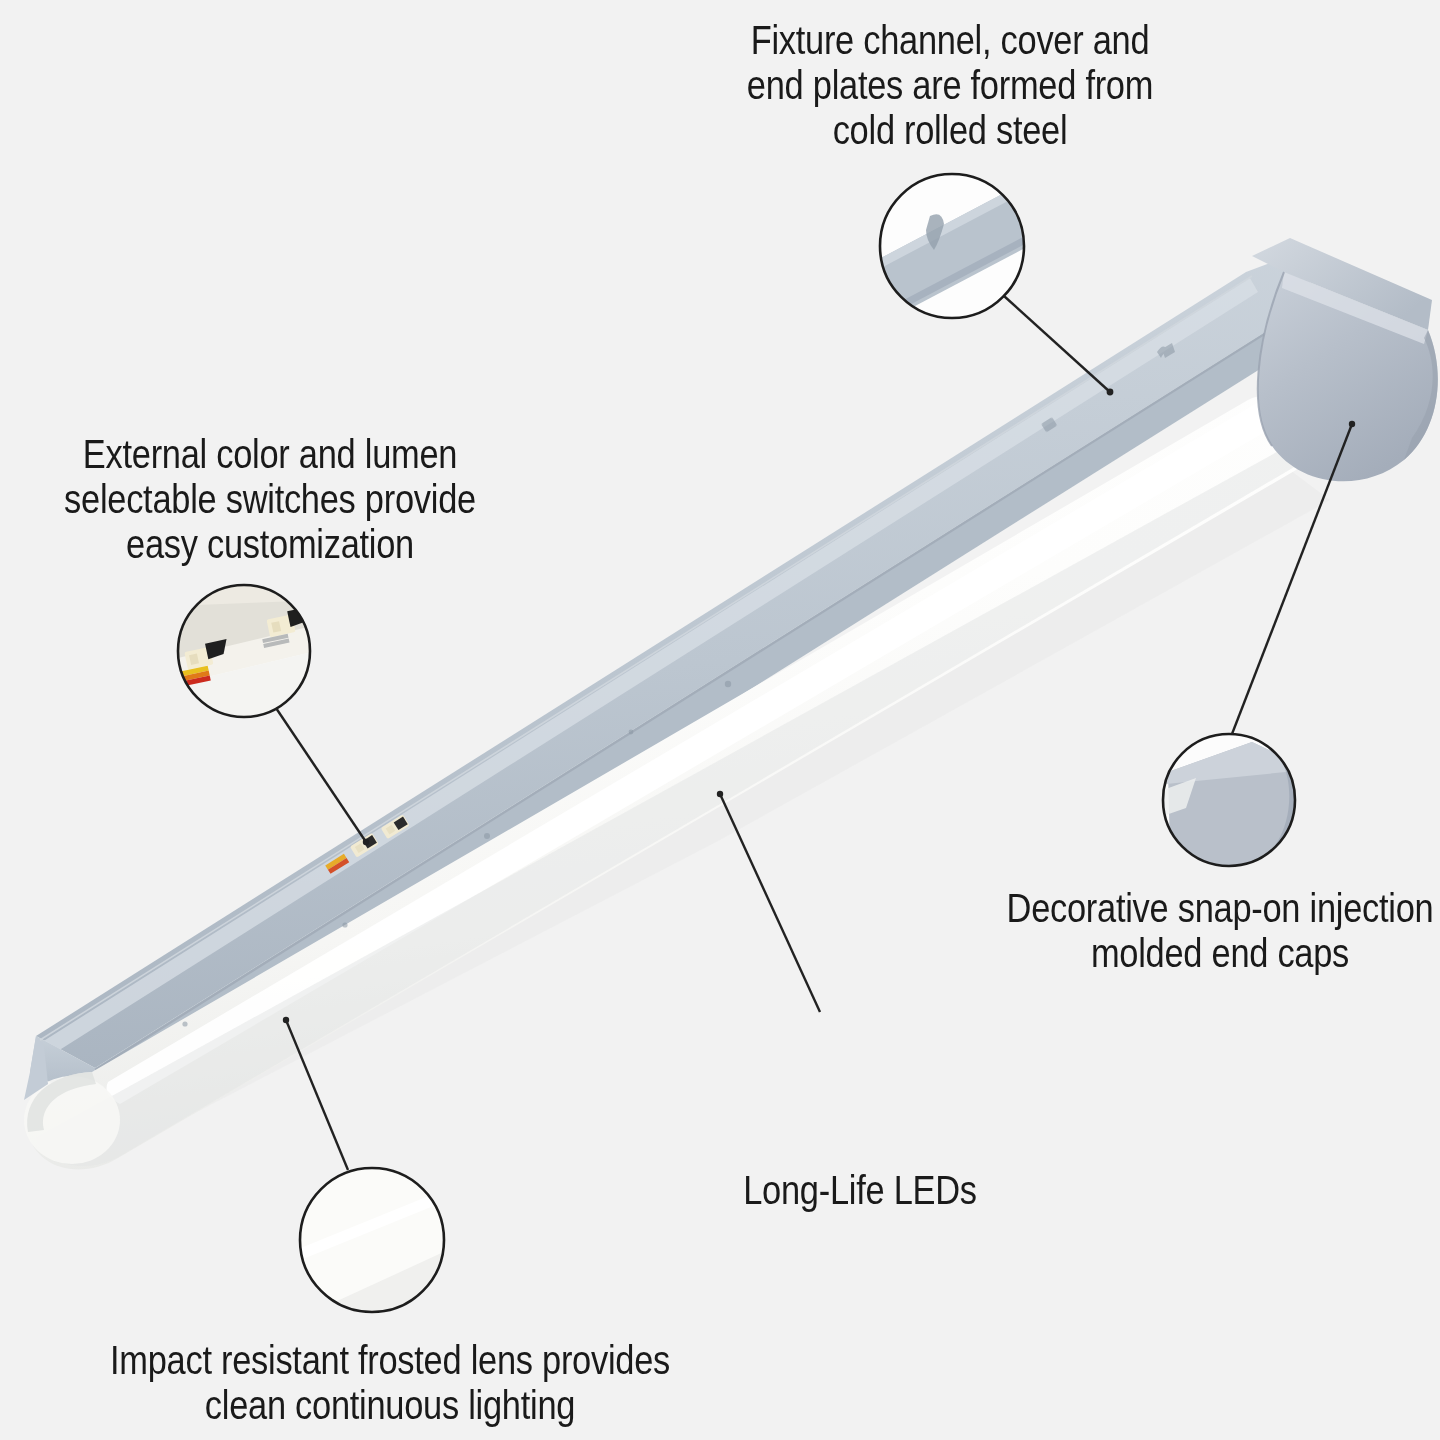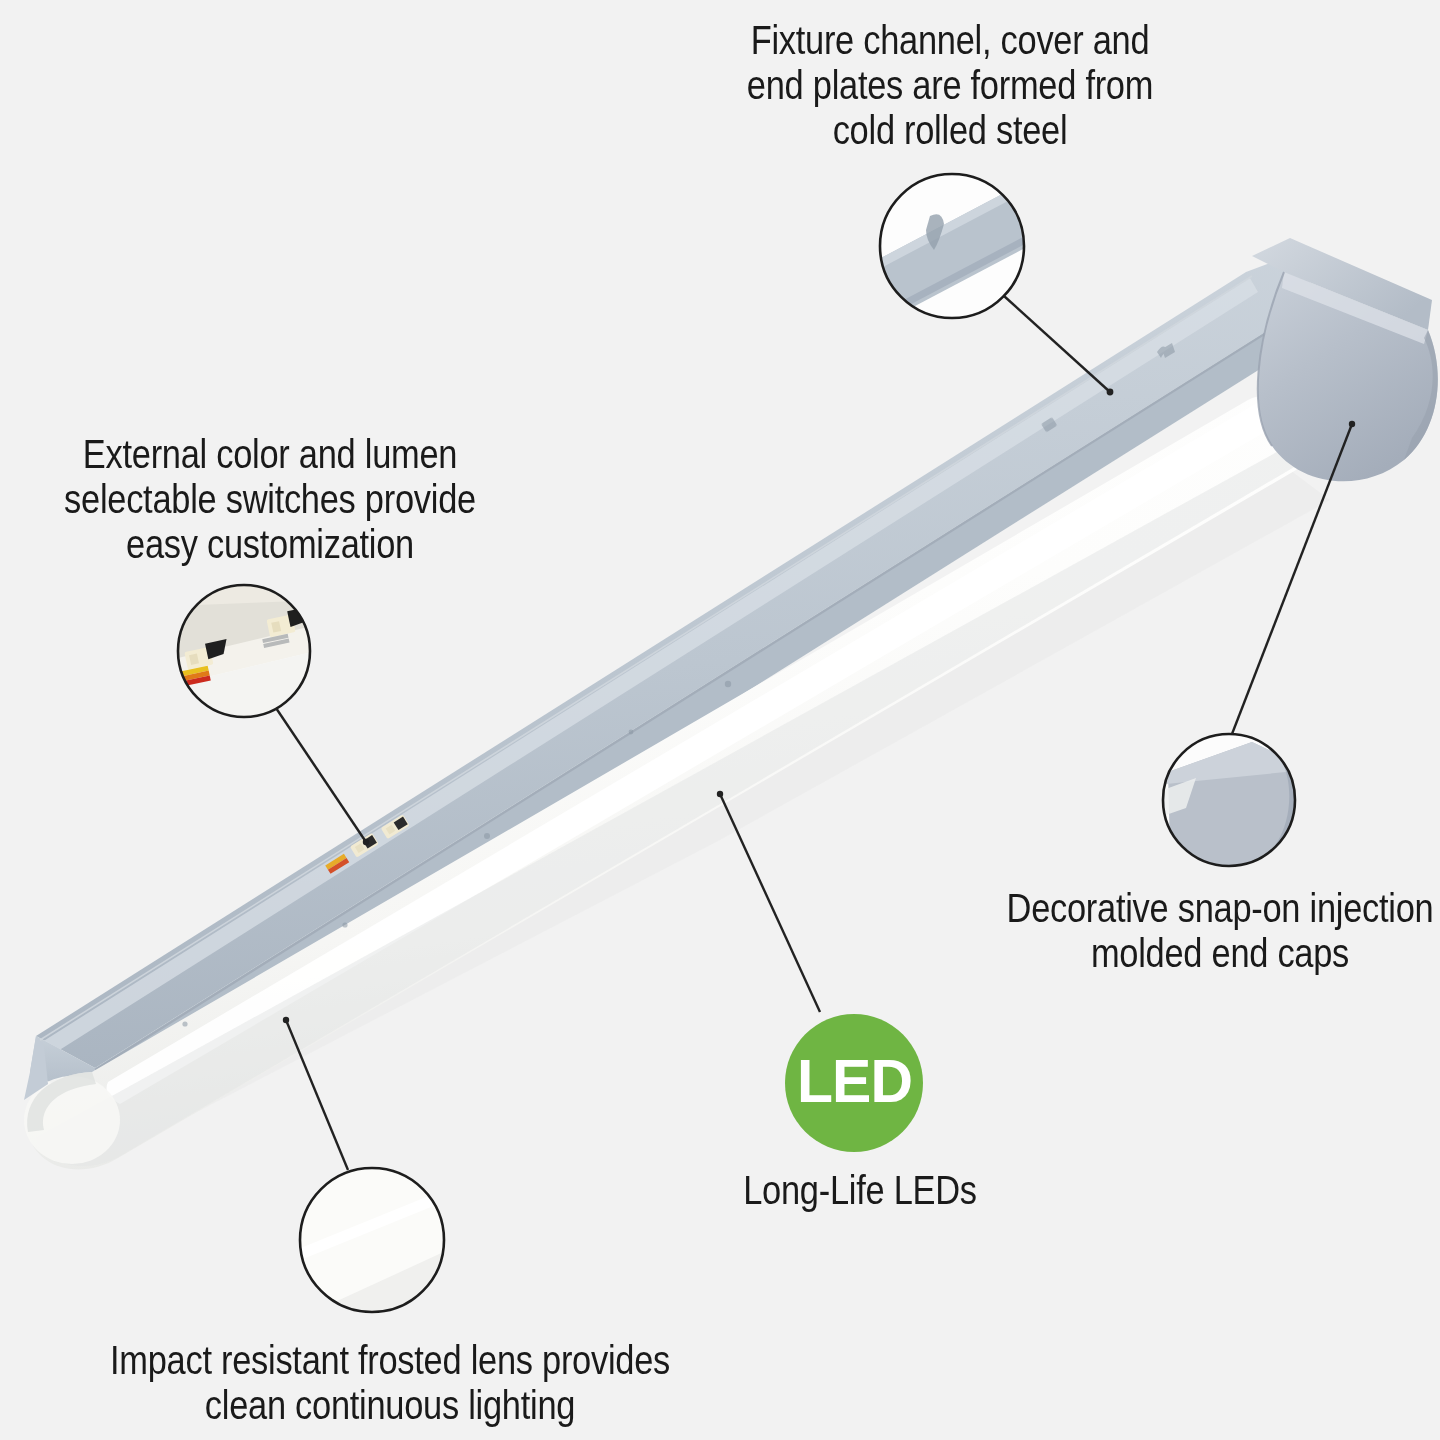--- a/index.html
+++ b/index.html
@@ -288,23 +288,20 @@
       <path d="M 348 1170 L 286 1020" stroke="#222222" stroke-width="2.4" fill="none"></path>
       <circle cx="286" cy="1020" r="3.2" fill="#222222"></circle>
     </g>
 
     <g>
       <path d="M 820 1012 L 720 794" stroke="#222222" stroke-width="2.4" fill="none"></path>
       <circle cx="720" cy="794" r="3.2" fill="#222222"></circle>
     </g>
   </svg>
 
-  <div id="led-badge" style="background: rgb(111, 181, 67);">
-    <span id="led-badge-text" style="color: rgb(255, 255, 255);">LED</span>
-  </div>
 
   <div class="caption cap-top" style="color: rgb(26, 26, 26);">Fixture channel, cover and
 end plates are formed from
 cold rolled steel</div>
 
   <div class="caption cap-left" style="color: rgb(26, 26, 26);">External color and lumen
 selectable switches provide
 easy customization</div>
 
   <div class="caption cap-right" style="color: rgb(26, 26, 26);">Decorative snap-on injection

